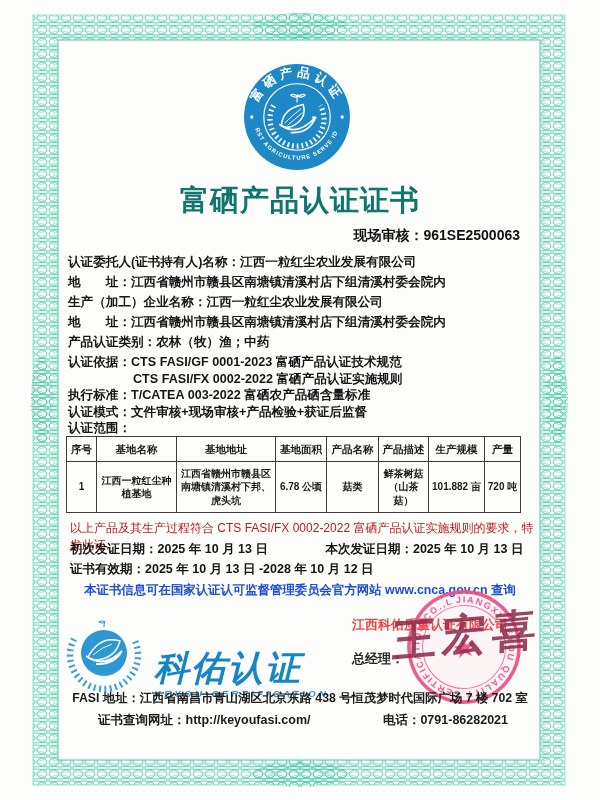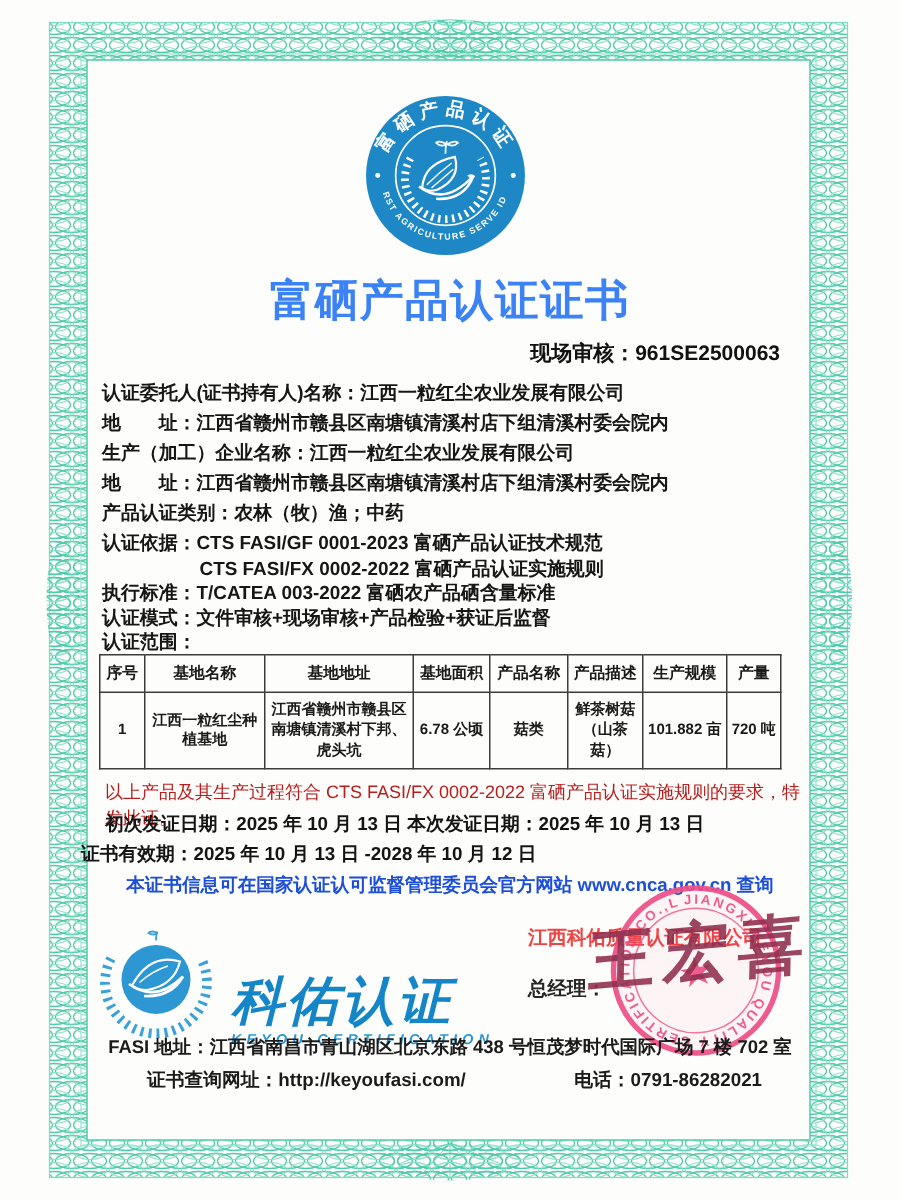--- a/index.html
+++ b/index.html
@@ -5,38 +5,38 @@
   html,body{margin:0;padding:0;}
   .page{
     position:relative;width:600px;height:800px;background:#fdfdfb;overflow:hidden;
     font-family:"Liberation Sans","DejaVu Sans",sans-serif;color:#141414;
   }
   .abs{position:absolute;}
   #border-svg{position:absolute;inset:0;pointer-events:none;}
 
   .logo{left:243px;top:63px;width:108px;height:108px;}
   .title{top:181px;left:0;right:0;text-align:center;font-size:29px;font-weight:900;
-         letter-spacing:1px;color:#3b82f6;}
+         letter-spacing:1px;color:#0f766e;}
   .certno{top:227px;right:80px;font-size:14px;font-weight:800;color:#111;}
 
   .info{top:254px;left:68px;right:58px;font-size:12.6px;font-weight:700;color:#161616;}
   .info .line{height:20px;display:flex;white-space:nowrap;}
   .info .line.tight{height:16.5px;}
   .info .line.indent{padding-left:65px;}
 
   .scope-table{position:absolute;top:436px;left:66px;width:454px;border-collapse:collapse;
     font-size:10px;color:#1a1a1a;text-align:center;table-layout:fixed;}
   .scope-table th,.scope-table td{border:1px solid #3c3c3c;padding:1px 2px;line-height:1.35;}
   .scope-table th{height:22px;font-weight:800;font-size:10.5px;}
   .scope-table td{height:48px;font-weight:600;}
 
   .statement{top:520px;left:70px;right:56px;font-size:12px;font-weight:400;color:#b91c1c;}
   .dates{top:541px;left:70px;font-size:12.5px;font-weight:700;white-space:nowrap;}
-  .dates .second{}
-  .validity{top:561px;left:54px;font-size:12.5px;font-weight:700;}
+  .dates .second{margin-left:54px;}
+  .validity{top:561px;left:70px;font-size:12.5px;font-weight:700;}
   .cnca{top:582px;left:0;right:0;text-align:center;font-size:12.4px;font-weight:700;color:#1d4ed8;}
 
   .keyou{top:611px;left:60px;display:flex;align-items:flex-end;}
   .keyou-text{margin-left:6px;padding-top:11px;}
   .keyou-cn{font-size:35px;font-weight:900;font-style:italic;color:#1486c8;
             letter-spacing:2px;line-height:1;}
   .keyou-en{font-size:9.5px;font-weight:700;font-style:italic;color:#2d97d3;
             letter-spacing:3.5px;margin-top:3px;}
 
   .company{top:616px;left:352px;font-size:13px;font-weight:700;color:#ef4444;}

